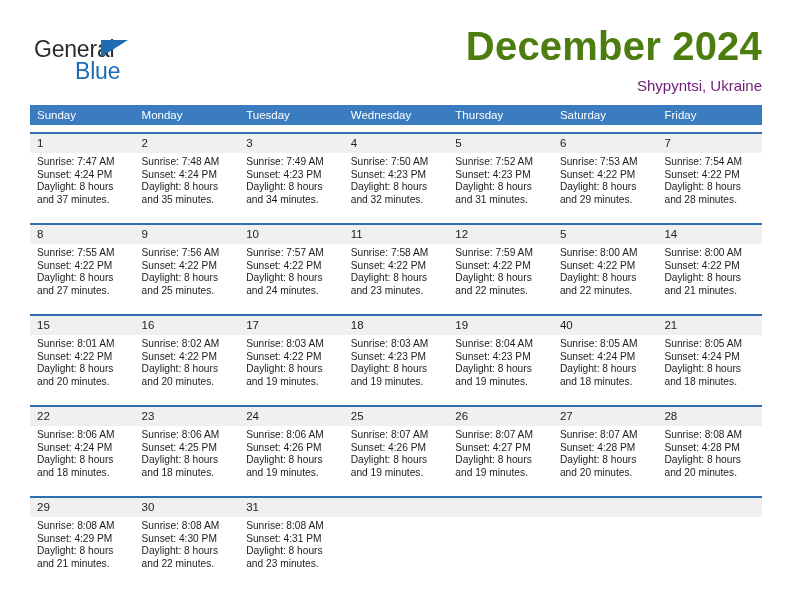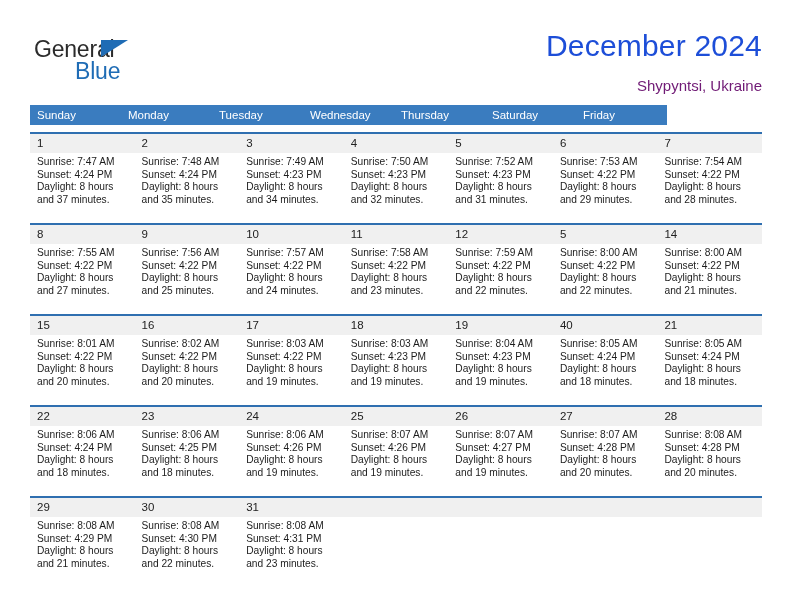--- a/index.html
+++ b/index.html
@@ -67,44 +67,44 @@
     line-height: 26px;
     font-weight: 400;
   }
   .title-block {
     position: absolute;
     right: 0;
     top: 0;
     text-align: right;
   }
   .cal-title {
-    font-size: 30px;
-    font-weight: 400;
-    color: #1d4ed8;
+    font-size: 40px;
+    font-weight: 700;
+    color: #4d7c0f;
     line-height: 36px;
     letter-spacing: 0.2px;
   }
   .cal-subtitle {
     font-size: 15px;
     font-weight: 400;
     color: #701a75;
     line-height: 20px;
     margin-top: 12px;
   }
 
   
   .calendar {
     position: absolute;
     left: 30px;
     top: 105px;
     width: 732px;
   }
   .week-head {
     display: flex;
-    width: 637px;
+    width: 732px;
     background: #3a7cbf;
   }
   .week-head .dow {
     flex: 1 1 0;
     box-sizing: border-box;
     height: 20px;
     line-height: 20px;
     padding-left: 7px;
     font-size: 11.5px;
     color: #ffffff;

